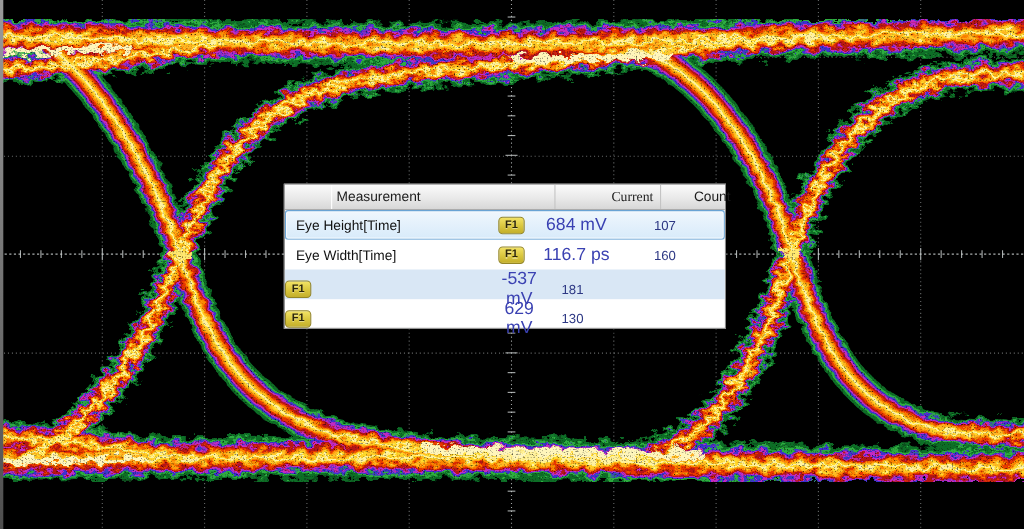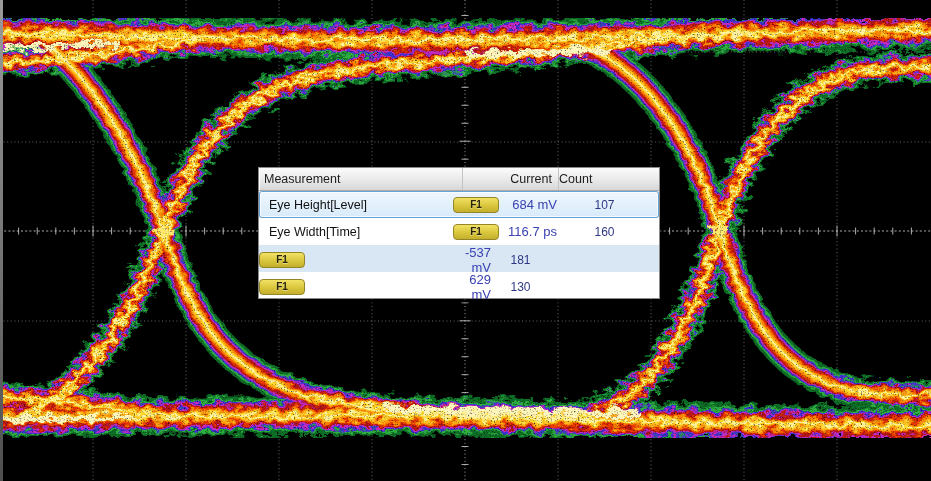--- a/index.html
+++ b/index.html
@@ -19,45 +19,45 @@
   svg.eye{position:absolute;left:0;top:0;z-index:1;}
   
   .mpanel{
     position:absolute;left:258px;top:167px;width:402px;height:132px;box-sizing:border-box;
     background:var(--panel_background);border:1px solid var(--panel_border);
     box-shadow:2px 3px 5px rgba(0,0,0,.5);z-index:6;
   }
   .mhead{
     display:grid;grid-template-columns:204px 96px 100px;height:22px;line-height:22px;
     background:linear-gradient(var(--header_gradient_top),#e9e9e9 55%,var(--header_gradient_bottom));
-    border-bottom:1px solid #ababab;color:#1c1c1c;font-size:12.5px;
+    border-bottom:1px solid #ababab;color:#1c1c1c;font-size:12.5px;padding-left:42px;
   }
   .hc{overflow:hidden;white-space:nowrap;}
   .hname{padding-left:5px;border-right:1px solid #c4c4c4;box-shadow:1px 0 0 #fff inset;}
-  .hcur{text-align:right;padding-right:6px;border-right:1px solid #c4c4c4;box-sizing:border-box;}
-  .hcnt{text-align:left;padding-right:7px;box-sizing:border-box;}
+  .hcur{text-align:right;padding-right:6px;border-right:1px solid #c4c4c4;box-sizing:border-box;font-family:Liberation Serif, serif;}
+  .hcnt{text-align:center;padding-right:7px;box-sizing:border-box;}
   .mrow{
     display:grid;grid-template-columns:194px 38px 66px 102px;height:27px;
     align-items:center;font-size:12.5px;color:var(--label_text);
   }
   .mrow.alt{background:var(--row_shade);}
   .mrow.sel{
     background:linear-gradient(var(--selected_gradient_top),var(--selected_gradient_bottom));
     box-shadow:inset 0 0 0 1px var(--selected_border), inset 0 0 0 2px rgba(255,255,255,.7);
     border-radius:3px;
   }
   .rname{padding-left:10px;white-space:nowrap;}
   .badge{
-    justify-self:start;width:46px;height:16px;box-sizing:border-box;line-height:14px;text-align:center;
+    justify-self:start;width:24px;height:16px;box-sizing:border-box;line-height:14px;text-align:center;
     font-size:10px;font-weight:bold;color:var(--badge_text);
     background:linear-gradient(#f2e265,var(--badge_background) 55%,#c3af2c);
     border:1px solid var(--badge_border);border-radius:4px;
     text-shadow:0 1px 0 rgba(255,255,255,.4);
   }
-  .rcur{text-align:right;color:var(--value_text);font-size:13px;}
+  .rcur{text-align:center;color:var(--value_text);font-size:16px;}
   .rcnt{text-align:center;color:var(--count_text);font-size:12px;padding-right:7px;}
 </style>
 </head>
 <body>
 
 <div class="screen">
   <div class="left-border"></div>
 
   <svg class="eye" width="931" height="481" viewBox="0 0 931 481">
     <defs>
@@ -253,21 +253,21 @@
   </svg>
 
   <div class="mpanel">
     <div class="mhead">
       <div class="hc hname">Measurement</div>
       <div class="hc hcur">Current</div>
       <div class="hc hcnt">Count</div>
     </div>
 
     <div class="mrow sel">
-      <span class="rname">Eye Height[Level]</span>
+      <span class="rname">Eye Height[Time]</span>
       <span class="badge">F1</span>
       <span class="rcur">684 mV</span>
       <span class="rcnt">107</span>
     </div>
 
     <div class="mrow">
       <span class="rname">Eye Width[Time]</span>
       <span class="badge">F1</span>
       <span class="rcur">116.7 ps</span>
       <span class="rcnt">160</span>

